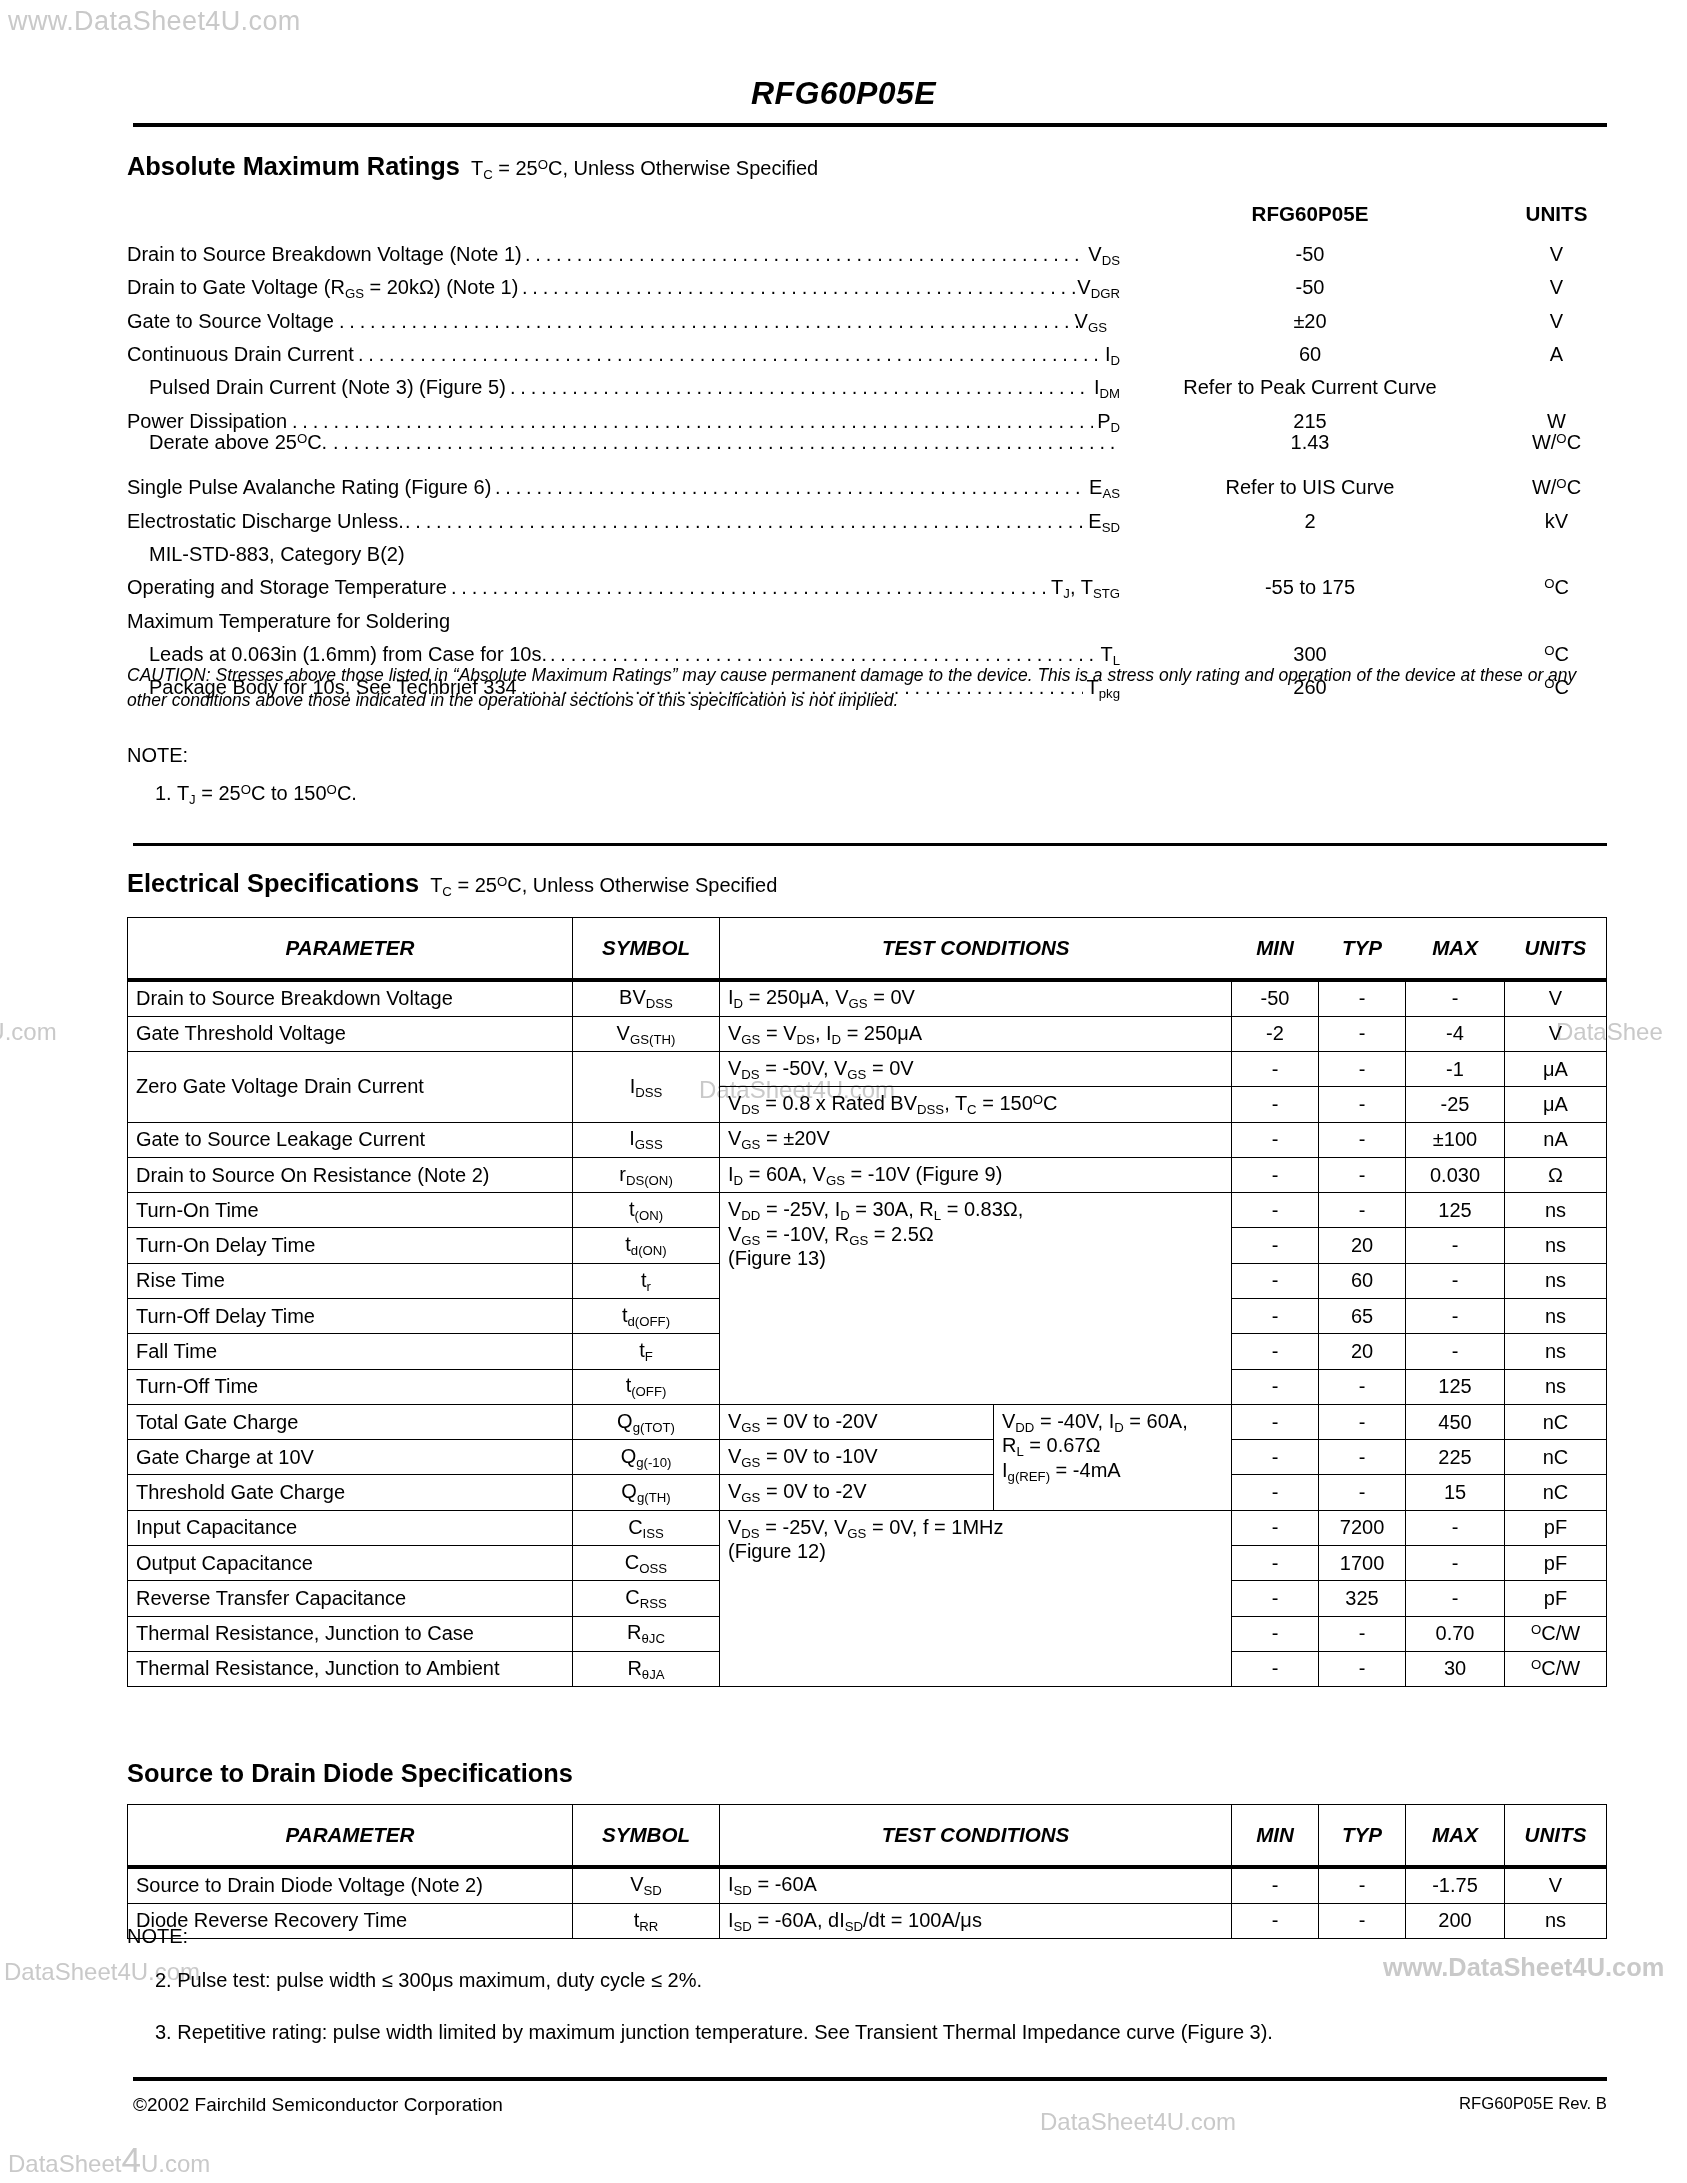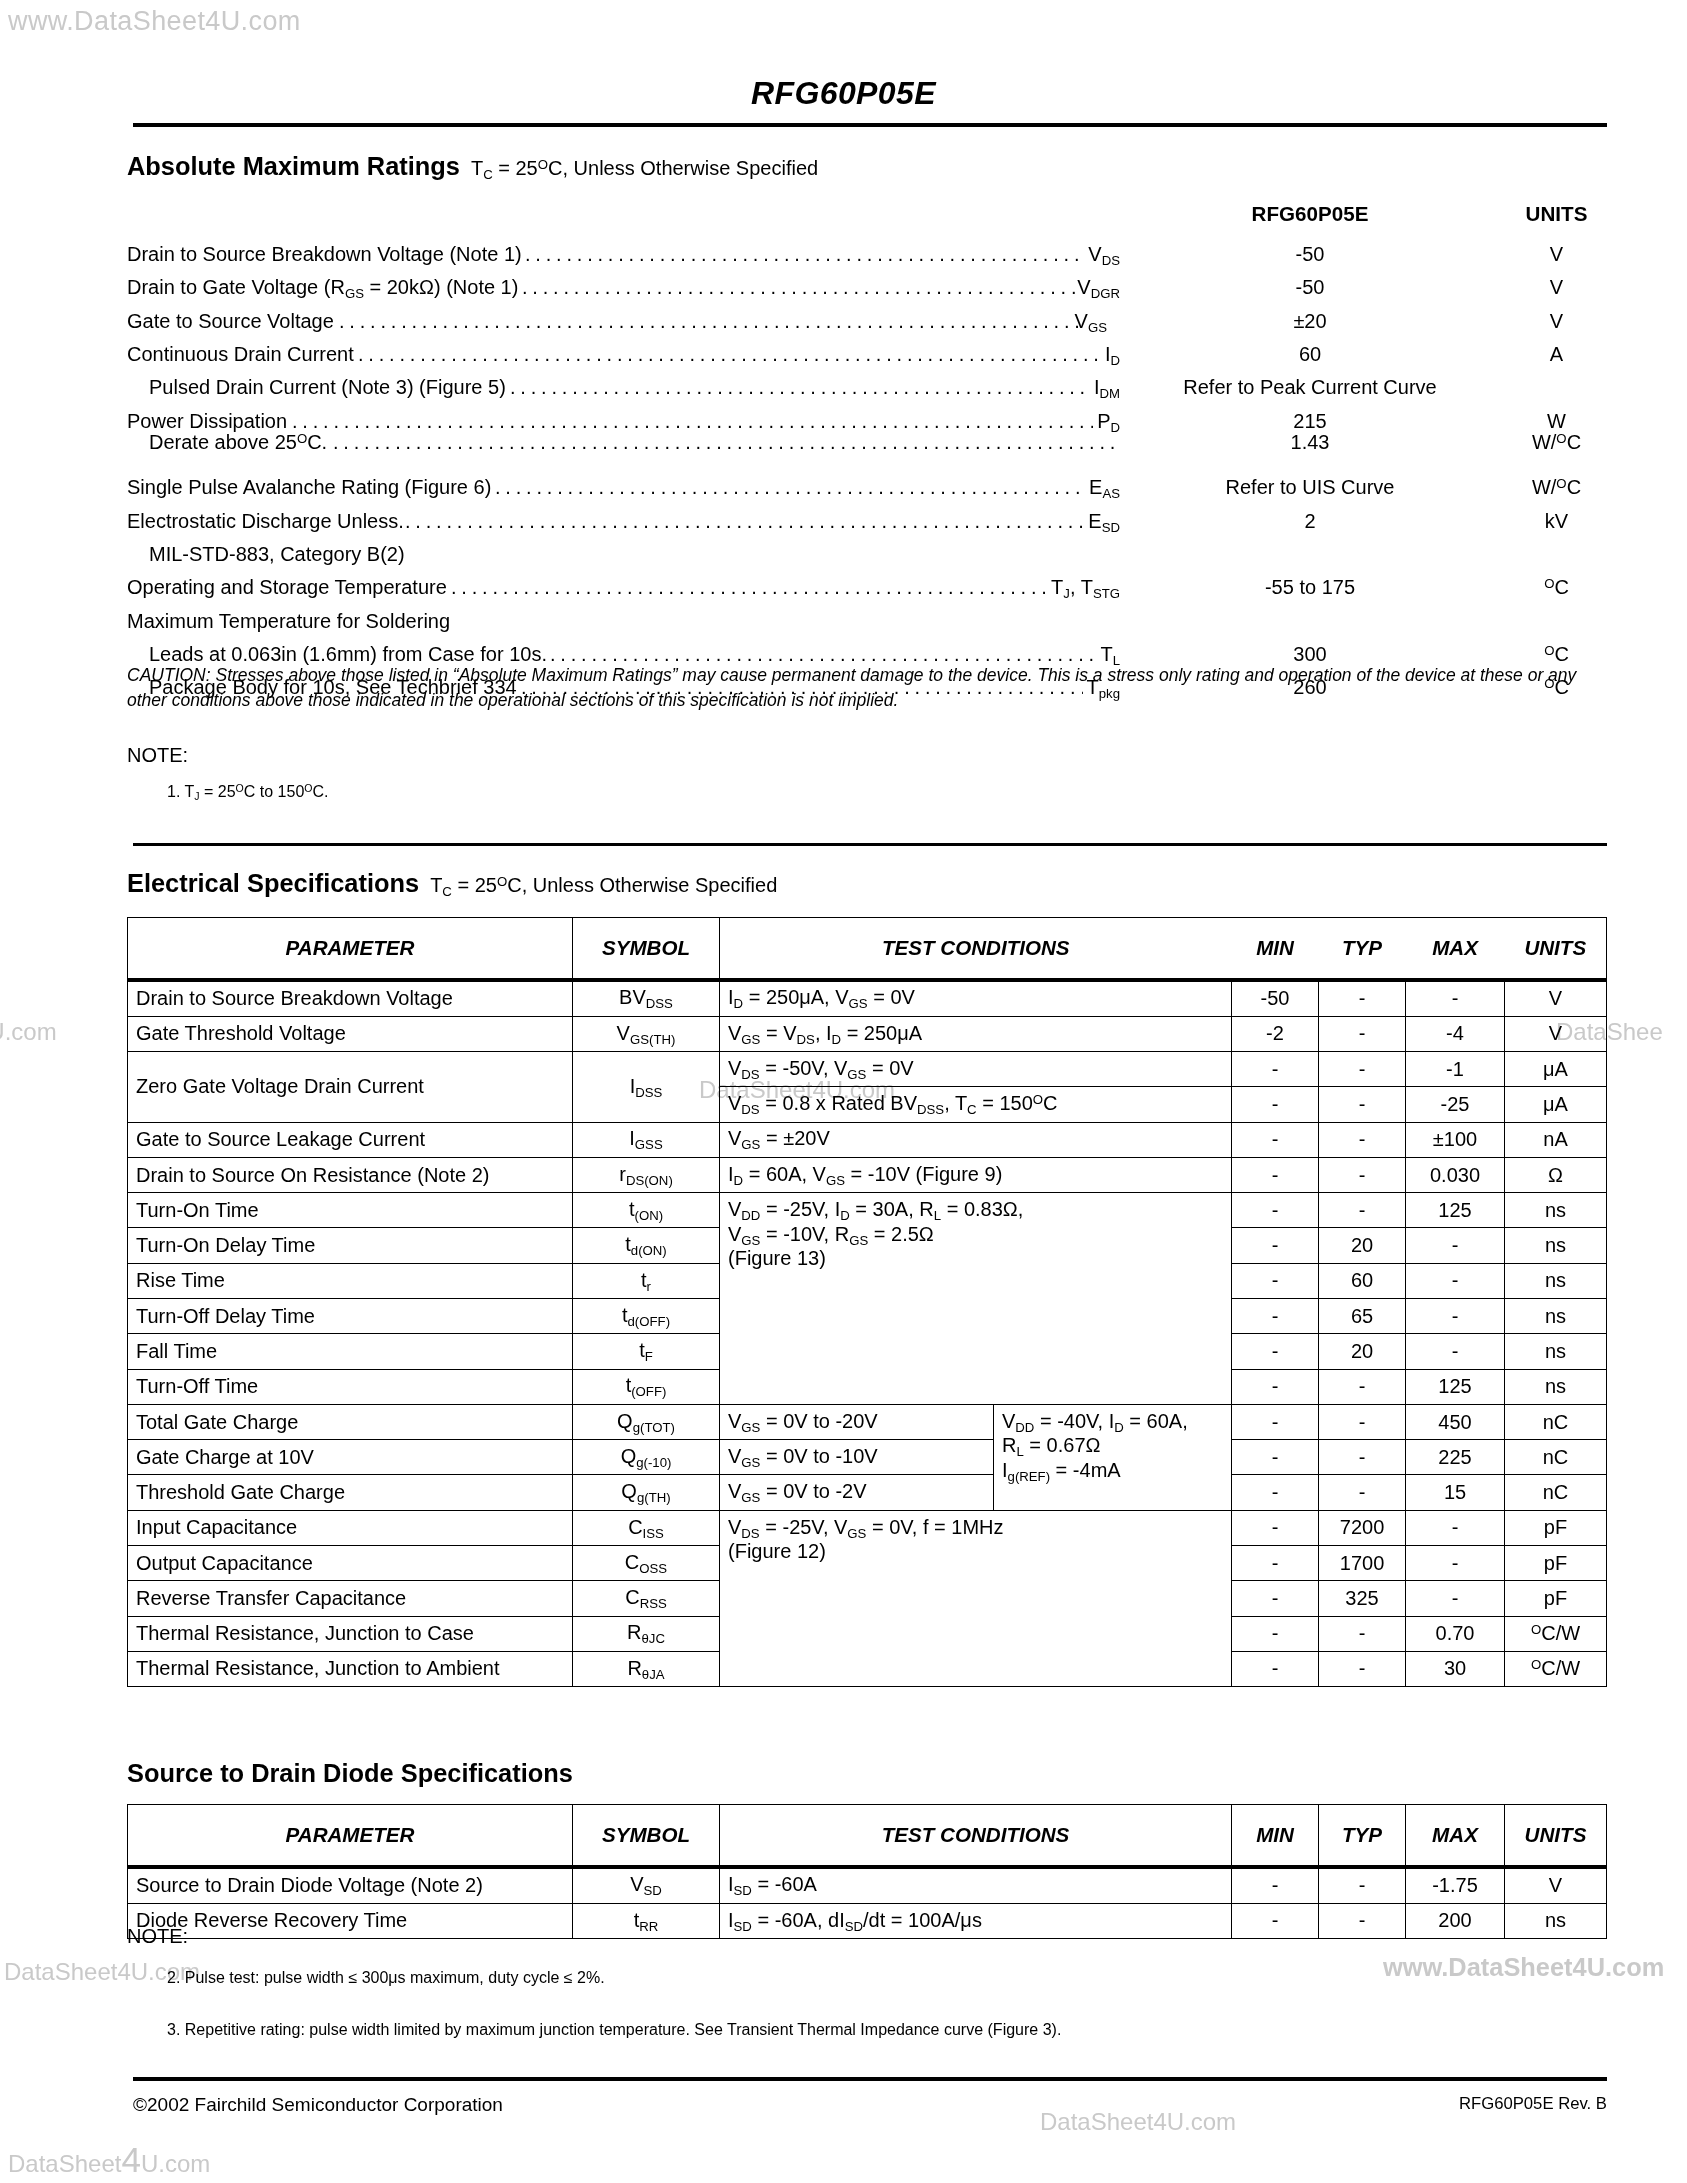--- a/index.html
+++ b/index.html
@@ -53,21 +53,21 @@
   .amr-dots { position:absolute; top:0; overflow:hidden; white-space:nowrap;
               letter-spacing:4.8px; color:#000; }
   .amr-sym  { position:absolute; top:0; text-align:right; white-space:nowrap; }
   .amr-val  { position:absolute; left:1024px; width:318px; text-align:center; white-space:nowrap; }
   .amr-unit { position:absolute; left:1350px; width:159px; text-align:center; white-space:nowrap; }
 
   
   .caution { position:absolute; left:127px; top:663px; width:1480px;
              font-size:17.5px; font-style:italic; line-height:1.42; }
   .note-hdr { position:absolute; left:127px; font-size:20px; }
-  .note-item { position:absolute; font-size:16px; white-space:nowrap;margin-left:12px; }
+  .note-item { position:absolute; font-size:20px; white-space:nowrap; }
 
   .rule-sec { position:absolute; left:133px; width:1474px; height:3.2px; background:#000; }
 
   
   table.spec { position:absolute; border-collapse:collapse; font-size:20px; table-layout:fixed; }
   table.spec td, table.spec th { border:1.6px solid #000; padding:4.8px 8px; vertical-align:middle; }
   table.spec th { font-weight:bold; text-align:center; font-size:20.6px; height:62px; }
   table.spec th.noleft { border-left:none; }
   table.spec th.noright { border-right:none; }
   table.spec .c { text-align:center; }

